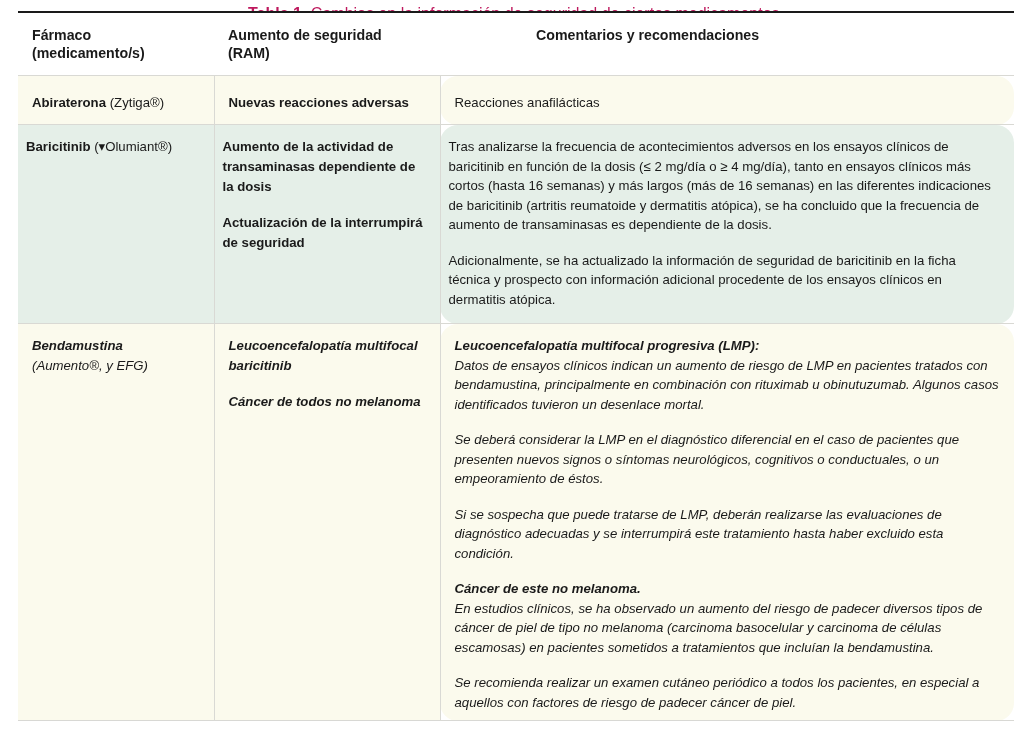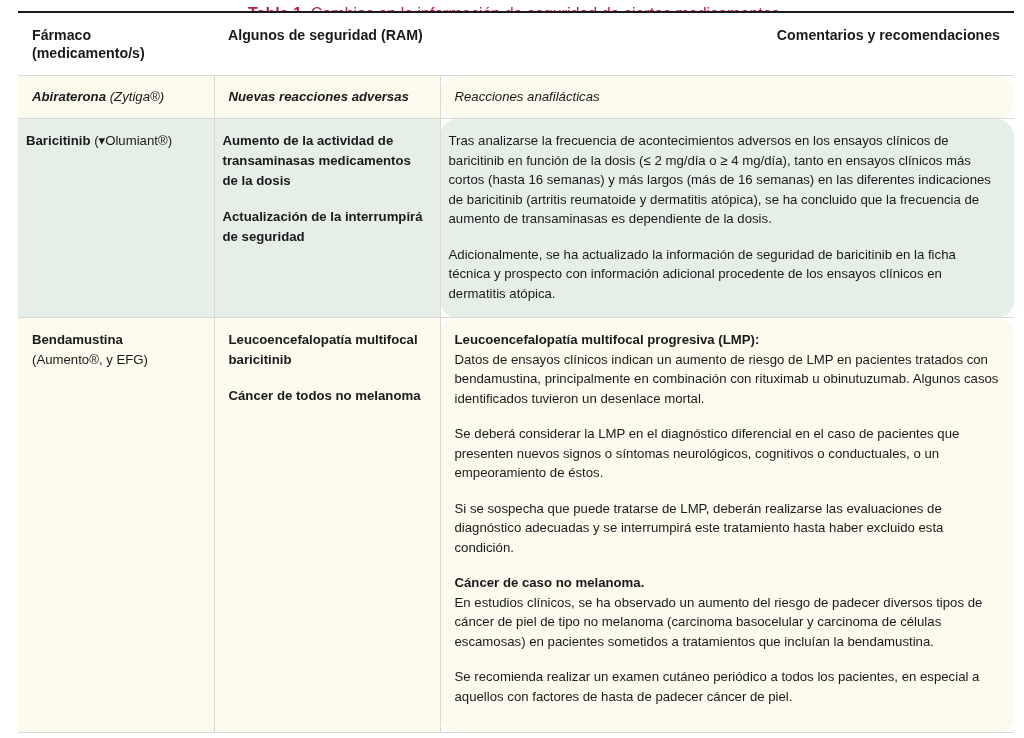--- a/index.html
+++ b/index.html
@@ -58,21 +58,21 @@
     text-align: left;
     vertical-align: top;
     font-size: 14.2px;
     font-weight: bold;
     line-height: 18px;
     padding: 13px 14px 13px 14px;
     background: #ffffff;
     border: none;
     color: #1a1a1a;
   }
-  thead th.h3 { padding-left: 96px; text-align: right; }
+  thead th.h3 { padding-left: 96px; }
 
   tbody td {
     vertical-align: top;
     font-size: 13.2px;
     line-height: 19.5px;
     padding: 12px 14px 14px 14px;
     border-top: 1px solid #d9d9d4;
     border-right: 1px solid #d9d9d4;
     box-sizing: border-box;
   }
@@ -91,43 +91,43 @@
     margin-top: 28px;
   }
   td.col2 p { margin: 0 0 16px 0; }
   td.col2 p:last-child { margin-bottom: 0; }
 
   td.col3 p { margin: 0 0 16px 0; }
   td.col3 p:last-child { margin-bottom: 0; }
   td.col3 .lead { font-weight: bold; margin-top: 12px; }
 
   
-  tr.r1 td { padding-top: 11px; padding-bottom: 11px; font-style: italic; }
-  tr.r3 td { padding-bottom: 26px; }
+  tr.r1 td { padding-top: 17px; padding-bottom: 11px; }
+  tr.r3 td { padding-bottom: 8px; font-style: italic; }
 </style>
 </head>
 <body>
 
 <div class="page">
 
   <div class="caption">
     <span class="lbl">Tabla 1</span><span>. Cambios en la información de seguridad de ciertos medicamentos.</span>
   </div>
 
   <div class="tablewrap">
     <table class="t">
       <colgroup>
         <col class="c1">
           <col class="c2">
           <col class="c3">
       </colgroup>
       <thead>
         <tr>
           <th class="h1">Fármaco (medicamento/s)</th>
-          <th class="h2">Algunos de seguridad (RAM)</th>
+          <th class="h2">Aumento de seguridad (RAM)</th>
           <th class="h3">Comentarios y recomendaciones</th>
         </tr>
       </thead>
       <tbody>
 
         <tr class="cream r1">
           <td class="col1">
             <span class="drugname">Abiraterona</span><span class="drugbrand"> (Zytiga®)</span>
           </td>
           <td class="col2">
@@ -136,21 +136,21 @@
           <td class="col3">
             <p><span>Reacciones anafilácticas</span></p>
           </td>
         </tr>
 
         <tr class="green r2">
           <td class="col1">
             <span class="drugname">Baricitinib</span><span class="drugbrand"> (▾Olumiant®)</span>
           </td>
           <td class="col2">
-            <p>Aumento de la actividad de transaminasas medicamentos de la dosis</p>
+            <p>Aumento de la actividad de transaminasas dependiente de la dosis</p>
             <p>Actualización de la interrumpirá de seguridad</p>
           </td>
           <td class="col3">
             <p><span>Tras analizarse la frecuencia de acontecimientos adversos en los ensayos clínicos de baricitinib en función de la dosis (≤ 2 mg/día o ≥ 4 mg/día), tanto en ensayos clínicos más cortos (hasta 16 semanas) y más largos (más de 16 semanas) en las diferentes indicaciones de baricitinib (artritis reumatoide y dermatitis atópica), se ha concluido que la frecuencia de aumento de transaminasas es dependiente de la dosis.</span></p>
             <p><span>Adicionalmente, se ha actualizado la información de seguridad de baricitinib en la ficha técnica y prospecto con información adicional procedente de los ensayos clínicos en dermatitis atópica.</span></p>
           </td>
         </tr>
 
         <tr class="cream r3">
           <td class="col1">
@@ -158,22 +158,22 @@
             <span class="drugline2">(Aumento®, y EFG)</span>
           </td>
           <td class="col2">
             <p>Leucoencefalopatía multifocal baricitinib</p>
             <p>Cáncer de todos no melanoma</p>
           </td>
           <td class="col3">
             <p><span class="lead">Leucoencefalopatía multifocal progresiva (LMP):</span><br><span>Datos de ensayos clínicos indican un aumento de riesgo de LMP en pacientes tratados con bendamustina, principalmente en combinación con rituximab u obinutuzumab. Algunos casos identificados tuvieron un desenlace mortal.</span></p>
             <p><span>Se deberá considerar la LMP en el diagnóstico diferencial en el caso de pacientes que presenten nuevos signos o síntomas neurológicos, cognitivos o conductuales, o un empeoramiento de éstos.</span></p>
             <p><span>Si se sospecha que puede tratarse de LMP, deberán realizarse las evaluaciones de diagnóstico adecuadas y se interrumpirá este tratamiento hasta haber excluido esta condición.</span></p>
-            <p><span class="lead">Cáncer de caso no melanoma.</span><br><span>En estudios clínicos, se ha observado un aumento del riesgo de padecer diversos tipos de cáncer de piel de tipo no melanoma (carcinoma basocelular y carcinoma de células escamosas) en pacientes sometidos a tratamientos que incluían la bendamustina.</span></p>
-            <p><span>Se recomienda realizar un examen cutáneo periódico a todos los pacientes, en especial a aquellos con factores de hasta de padecer cáncer de piel.</span></p>
+            <p><span class="lead">Cáncer de este no melanoma.</span><br><span>En estudios clínicos, se ha observado un aumento del riesgo de padecer diversos tipos de cáncer de piel de tipo no melanoma (carcinoma basocelular y carcinoma de células escamosas) en pacientes sometidos a tratamientos que incluían la bendamustina.</span></p>
+            <p><span>Se recomienda realizar un examen cutáneo periódico a todos los pacientes, en especial a aquellos con factores de riesgo de padecer cáncer de piel.</span></p>
           </td>
         </tr>
 
       </tbody>
     </table>
   </div>
 
 </div>
 
 </body></html>

